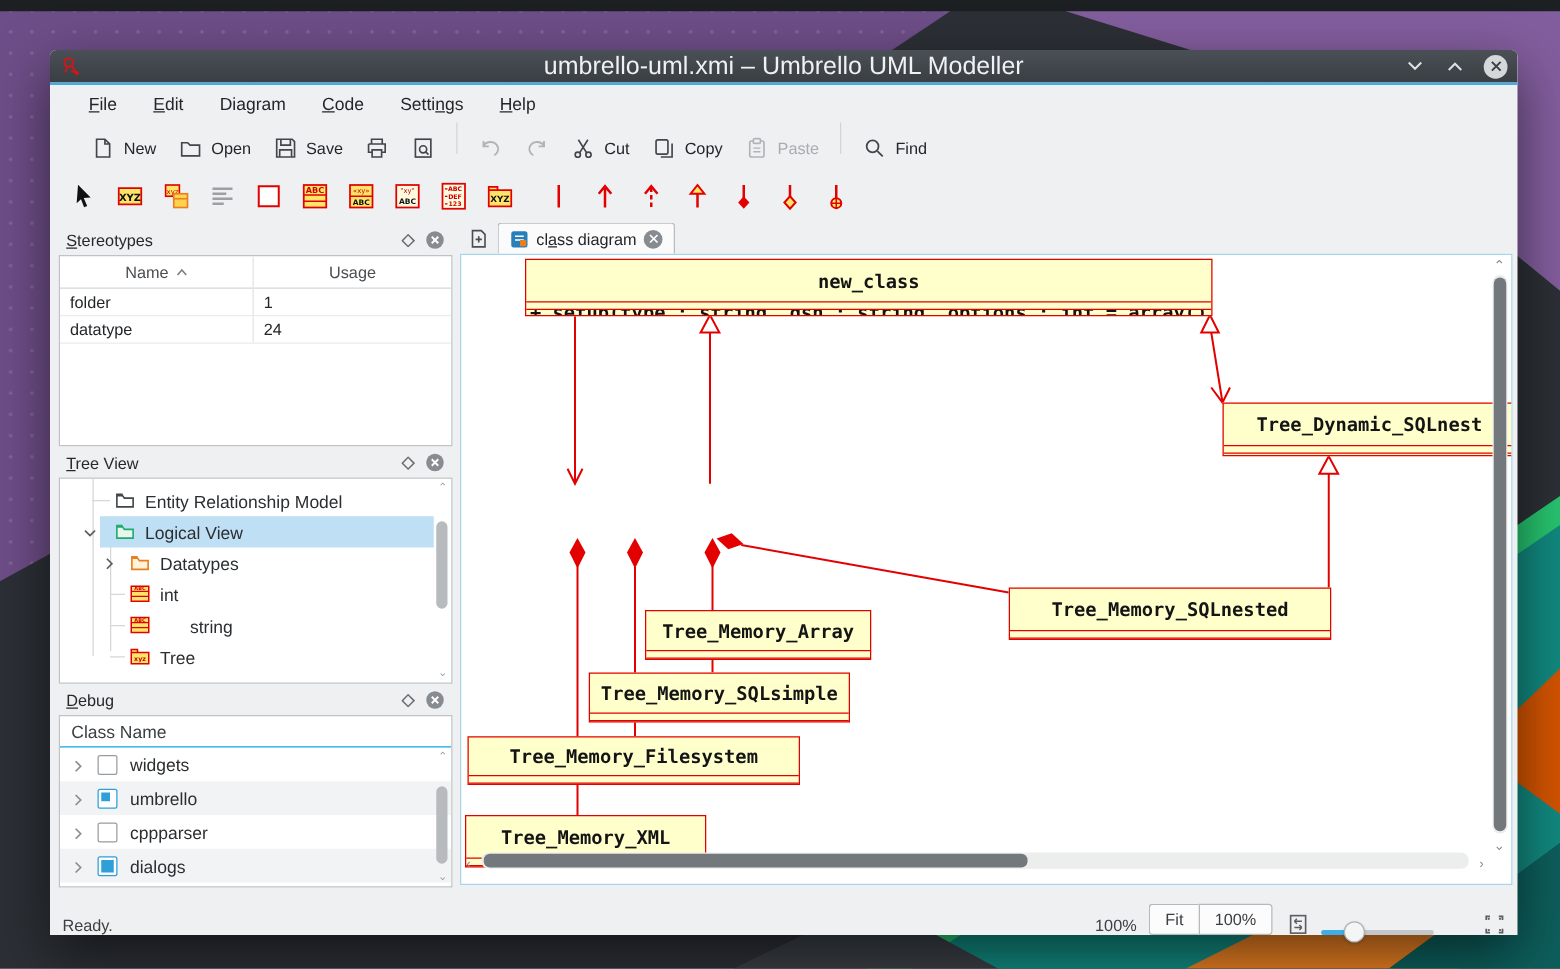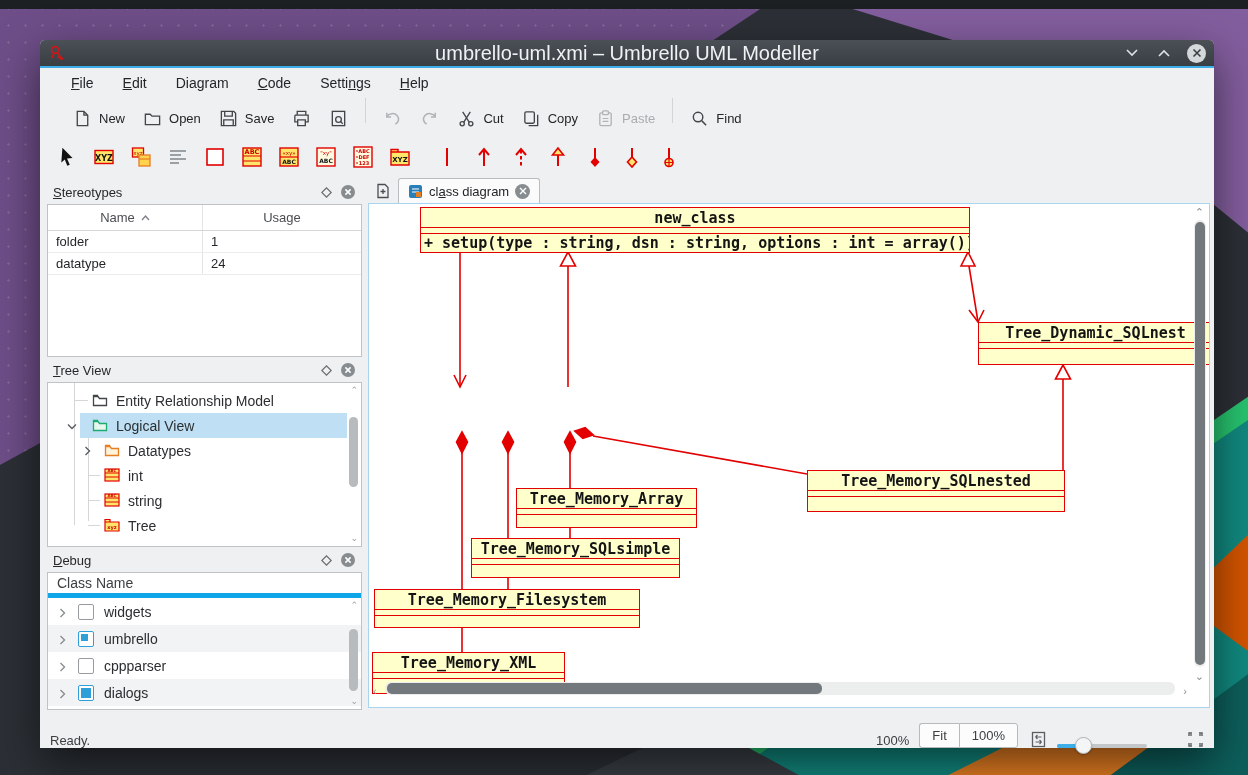--- a/index.html
+++ b/index.html
@@ -51,40 +51,40 @@
 .tv{position:absolute;inset:0;font-size:14px;color:#2b2e31}
 .tvline{position:absolute;width:1px;background:#d4d6d8}
 .tvrow{position:absolute;left:0;right:14px;height:25px;display:flex;align-items:center}
 .tvrow .stub{position:absolute;height:1px;background:#d4d6d8}
 .tvsel{background:#bfe0f4}
 .tvlabel{margin-left:8px;white-space:nowrap}
 .exp{position:absolute;width:12px;height:12px;display:flex;align-items:center;justify-content:center}
 .ticon{position:absolute;width:16px;height:16px}
 
 .dbg{position:absolute;inset:0;font-size:14px;color:#2b2e31}
-.dbghead{height:25px;display:flex;align-items:center;padding-left:9px;border-bottom:5px solid #0ea5e9;color:#3c4043}
+.dbghead{height:25px;display:flex;align-items:center;padding-left:9px;border-bottom:1px solid #0ea5e9;color:#3c4043}
 .dbgrow{height:27px;display:flex;align-items:center;position:relative;padding-left:30px}
 .dbgrow.alt{background:#f2f3f4}
 .cb{width:16px;height:16px;border-radius:2px;margin-right:10px;position:relative;background:#fff;border:1px solid #989ca0}
 .cb.partial{border-color:#2e9fd9}
 .cb.partial::after{content:"";position:absolute;left:2px;top:2px;width:7px;height:7px;background:#2e9fd9}
 .cb.checked{border-color:#2e9fd9}
 .cb.checked::after{content:"";position:absolute;left:2px;top:2px;right:2px;bottom:2px;background:#2e9fd9}
 
 .dsb{position:absolute;right:3px;width:9px;border-radius:5px;background:#b7bbbe}
 .chev{position:absolute;right:3px;color:#9aa0a4;font-size:9px;line-height:9px}
 
 .tabbar{position:absolute;left:328px;top:138px;width:842px;height:25px;display:flex;align-items:flex-end;font-size:13px}
 .newtab{width:30px;height:24px;display:flex;align-items:center;justify-content:center}
 .tab{height:25px;display:flex;align-items:center;gap:6px;padding:0 9px;background:#fbfbfc;border:1px solid #b9bdbf;border-bottom:none;border-radius:3px 3px 0 0}
 .tabclose{width:15px;height:15px;border-radius:50%;background:#878c91;display:flex;align-items:center;justify-content:center}
 .canvas{position:absolute;left:328px;top:163px;width:842px;height:505px;background:#fff;border:1px solid #a8d4ee;overflow:hidden}
 .rel-svg{position:absolute;left:0;top:0;z-index:1}
 .cbox{position:absolute;z-index:2;background:#ffffcc;border:1.5px solid #e20000;display:flex;flex-direction:column;font-family:"DejaVu Sans Mono",monospace;font-weight:bold;color:#141414}
-.cbox .t{height:20px;border-bottom:1.5px solid #e20000;display:flex;align-items:center;justify-content:center;font-size:15px;white-space:nowrap;overflow:hidden}
+.cbox .t{height:34px;border-bottom:1.5px solid #e20000;display:flex;align-items:center;justify-content:center;font-size:15px;white-space:nowrap;overflow:hidden}
 .cbox .a{height:6px;border-bottom:1.5px solid #e20000}
 .cbox .o{flex:1;display:flex;align-items:center;font-size:15px;white-space:nowrap;overflow:hidden;padding-left:3px}
 
 .cvsb{position:absolute;right:3px;top:16px;bottom:40px;width:12px;background:#eceded;border-radius:6px;z-index:3}
 .cvsb .th{position:absolute;left:1px;width:10px;top:2px;bottom:2px;background:#73787d;border-radius:5px}
 .chsb{position:absolute;left:16px;right:34px;bottom:12px;height:13px;background:#eceded;border-radius:6px;z-index:3}
 .chsb .th{position:absolute;top:1px;height:11px;left:2px;width:55%;background:#73787d;border-radius:5px}
 .cchev{position:absolute;color:#8a8e92;font-size:11px;z-index:3}
 
 .statusbar{position:absolute;left:0;right:0;top:670px;height:38px;display:flex;align-items:flex-end;padding:0 10px;font-size:13px;color:#3c4043}
@@ -434,21 +434,21 @@
           <span class="tvlabel" style="margin-left:80px">int</span>
         </div>
 
         <div class="tvrow" style="top:105px">
           <span class="stub" style="left:40px;width:12px;top:12px"></span>
           <svg class="ticon" style="left:56px;top:4px" viewBox="0 0 16 16">
               <rect x="1" y="2" width="14" height="12" fill="#ffe66a" stroke="#e20000" stroke-width="1.2"></rect>
               <path d="M1 6 h14 M1 10 h14" stroke="#e20000" stroke-width="1"></path>
               <text x="8" y="5.4" font-size="4" font-weight="bold" text-anchor="middle" fill="#c00" font-family="DejaVu Sans,sans-serif">ABC</text>
             </svg>
-          <span class="tvlabel" style="margin-left:80px">string</span>
+          <span class="tvlabel" style="margin-left:104px">string</span>
         </div>
 
         <div class="tvrow" style="top:130px">
           <span class="stub" style="left:40px;width:12px;top:12px"></span>
           <svg class="ticon" style="left:56px;top:4px" viewBox="0 0 16 16">
               <path d="M1 5 V2.5 h5 V5 M1 5 h14 v9 H1 z" fill="#ffe66a" stroke="#e20000" stroke-width="1.2"></path>
               <text x="8" y="11.5" font-size="5" font-weight="bold" text-anchor="middle" fill="#c00" font-family="DejaVu Sans,sans-serif">xyz</text>
             </svg>
           <span class="tvlabel" style="margin-left:80px">Tree</span>
         </div>

